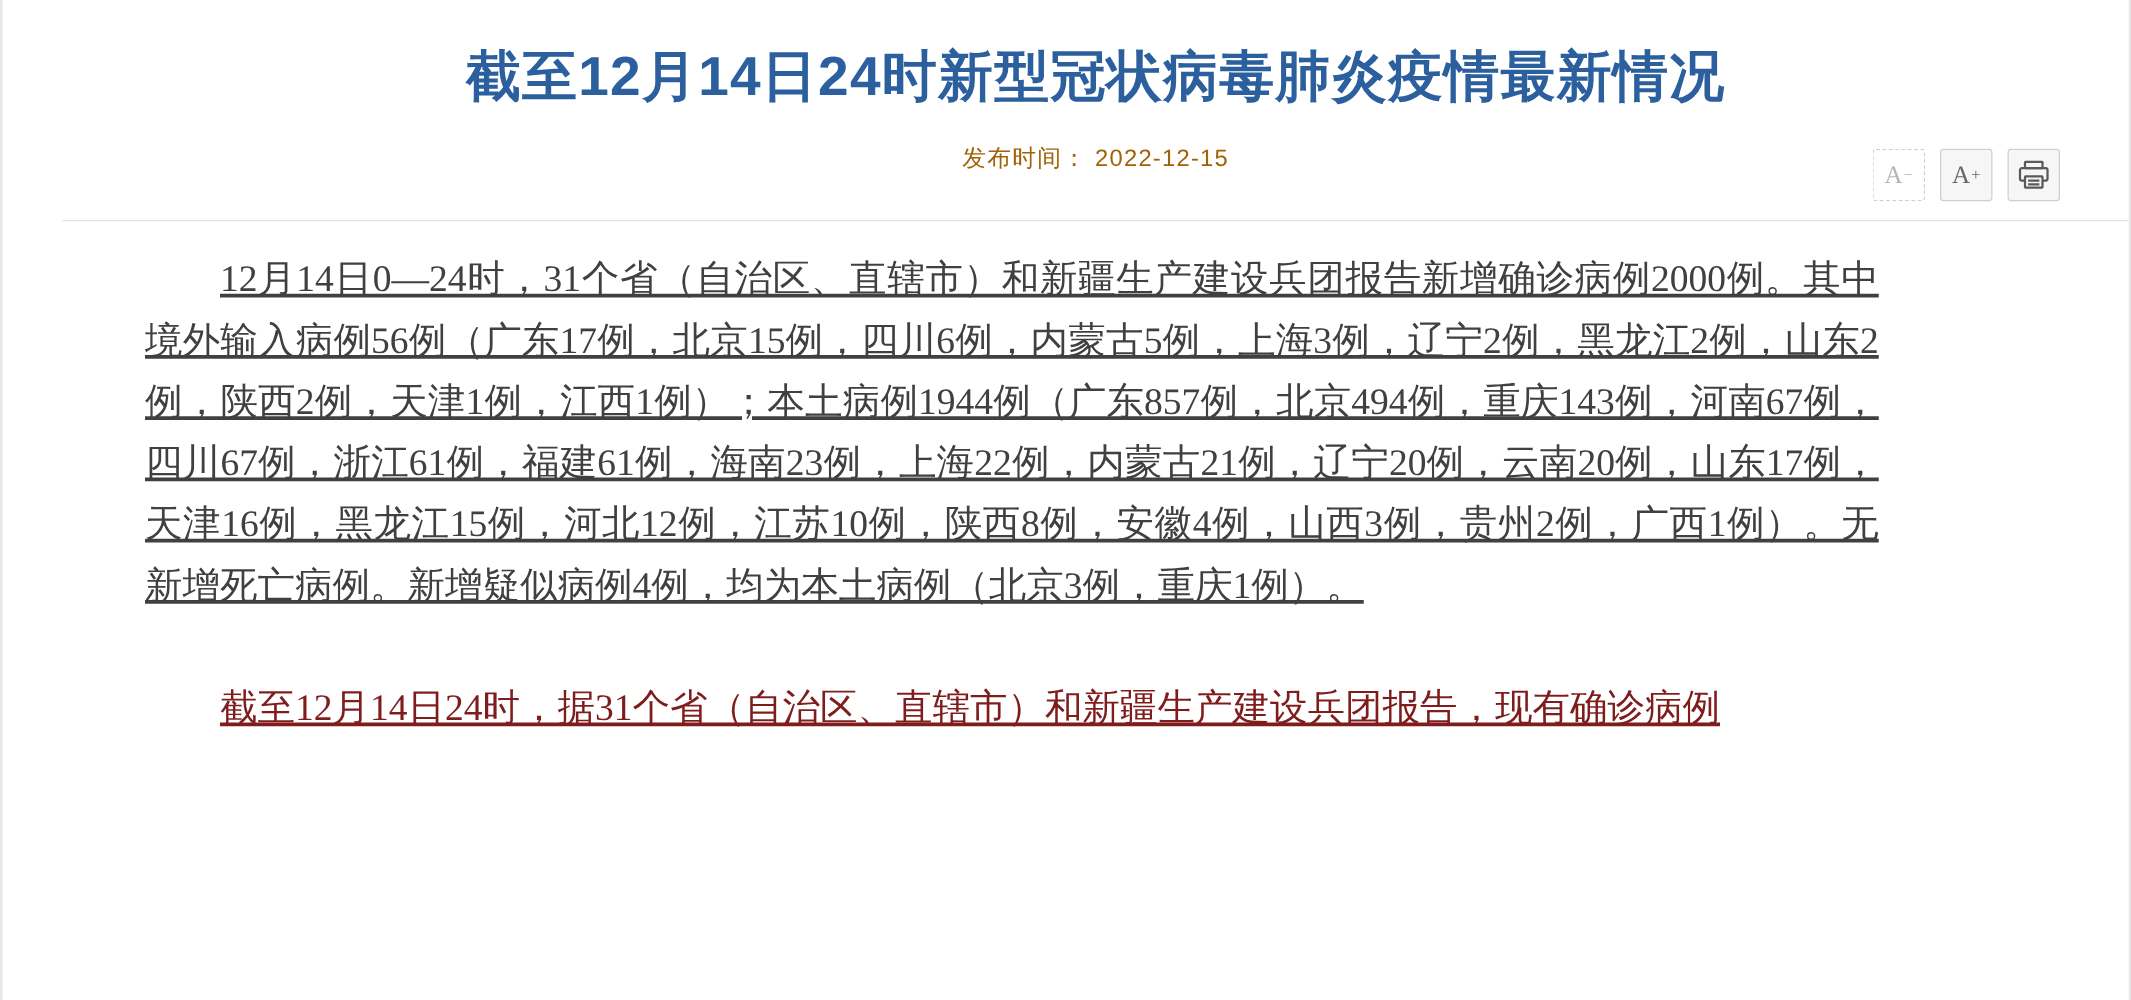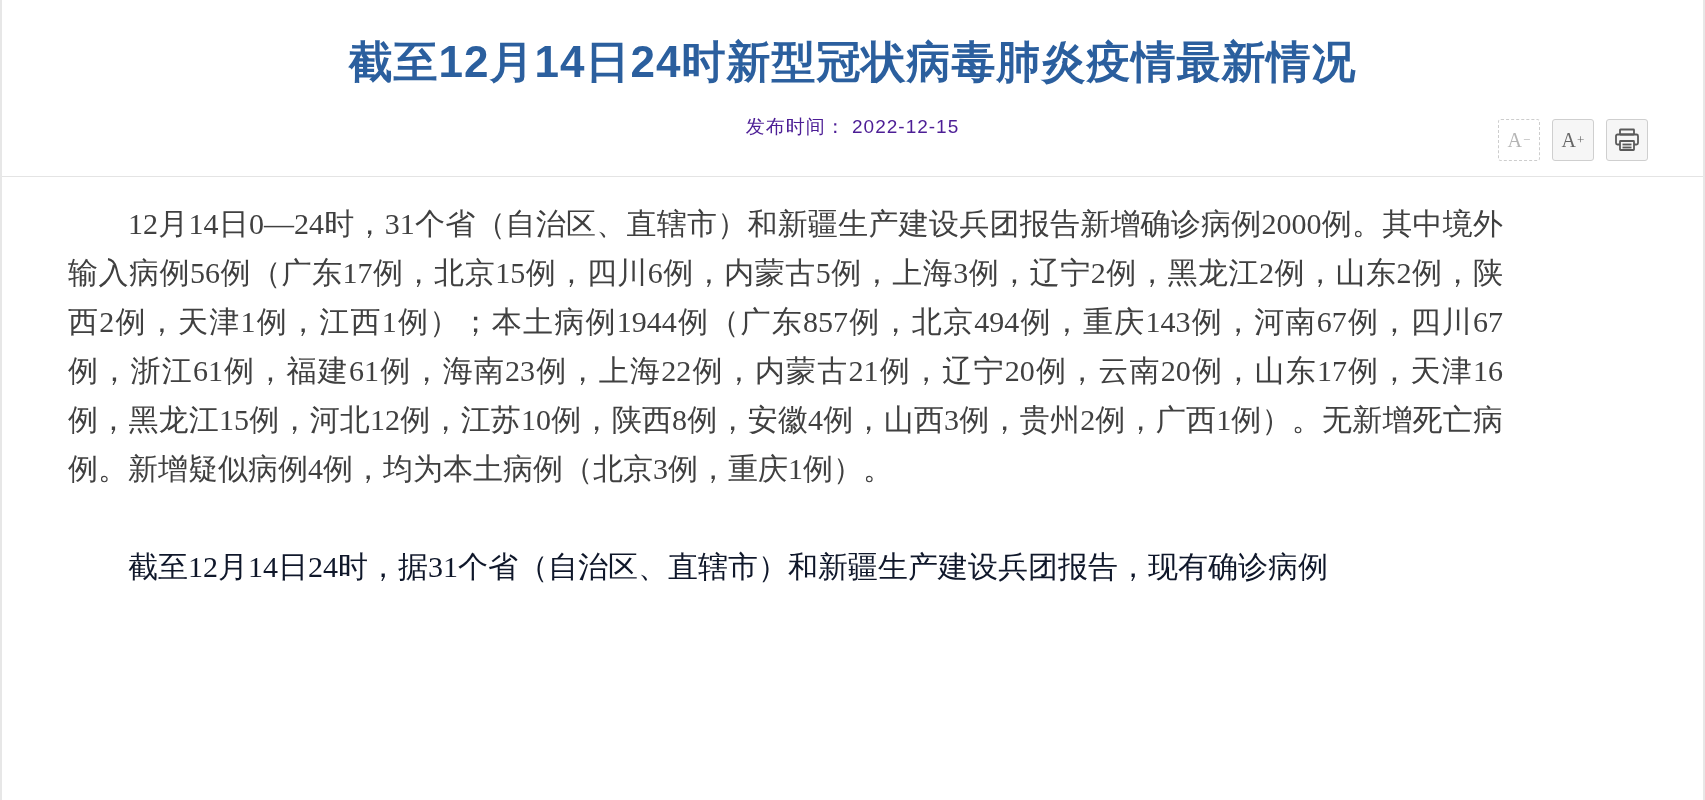--- a/index.html
+++ b/index.html
@@ -6,41 +6,42 @@
   html,body { width:1705px; height:800px; overflow:hidden; background:#f2f2f2; }
   body { font-family:"Liberation Sans", sans-serif; }
 
   .page {
     position:relative;
     width:1705px; height:800px;
     margin:0 auto;
     background:#ffffff;
     border-left:2px solid #e7e7e7;
     border-right:2px solid #e7e7e7;
+    padding-left:48px;
   }
 
   .article-header {
     position:relative;
     height:177px;
     border-bottom:1px solid #e4e4e4;
     text-align:center;
   }
   .article-title {
     padding-top:36px;
     font-size:44px;
     line-height:52px;
     font-weight:bold;
     color:#2b5f9e;
     letter-spacing:1px;
     font-family:"Liberation Sans", sans-serif;
   }
   .publish-row {
     margin-top:26px;
     font-size:19px;
-    color:#4c1d95;
+    color:#a16207;
     letter-spacing:1px;
   }
 
   .tools {
     position:absolute;
     top:119px; right:55px;
     display:flex;
     gap:12px;
   }
   .tool-btn {
@@ -66,24 +67,25 @@
     padding:22px 200px 0 66px;
     font-family:"Liberation Serif", serif;
     font-size:30px;
     line-height:49px;
     color:#404040;
     text-align:justify;
   }
   .article-body p {
     text-indent:2em;
     margin:0;
+    text-decoration:underline;
   }
   .article-body p.para-3 {
     margin-top:49px; 
-    color:#0f172a;
+    color:#7f1d1d;
   }
 </style>
 </head>
 <body>
 
 <div class="page">
 
   <div class="article-header">
     <h1 class="article-title">截至12月14日24时新型冠状病毒肺炎疫情最新情况</h1>
 

